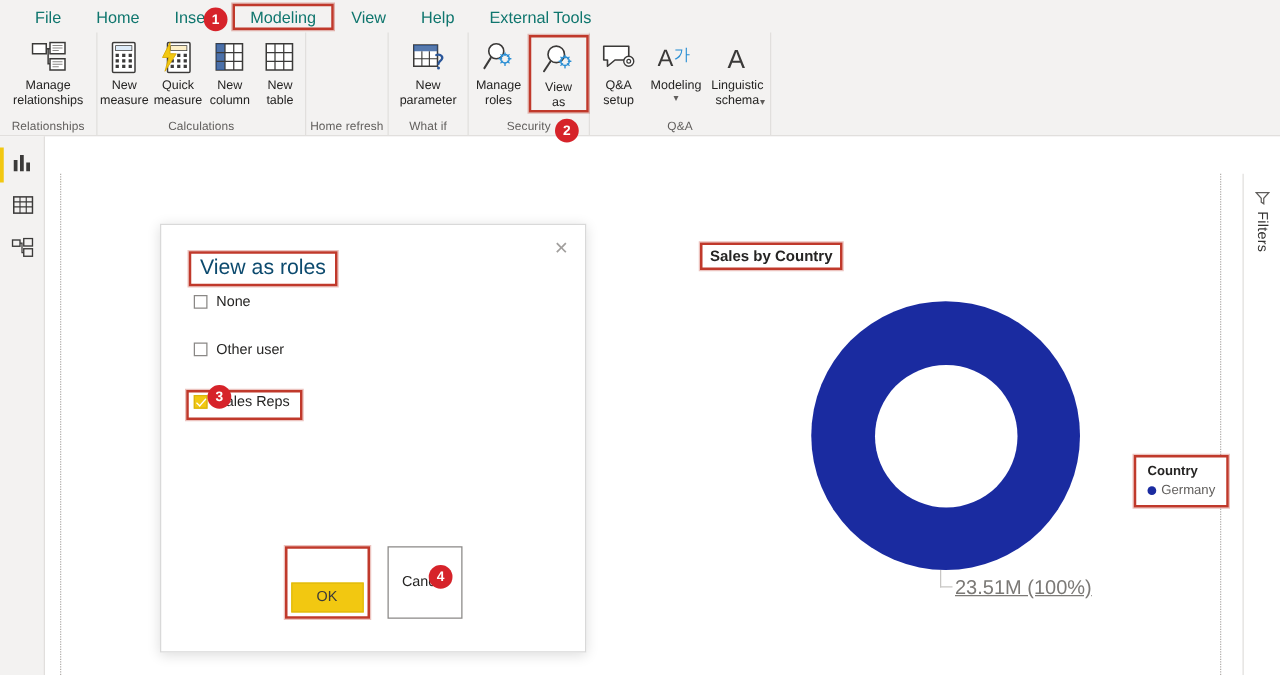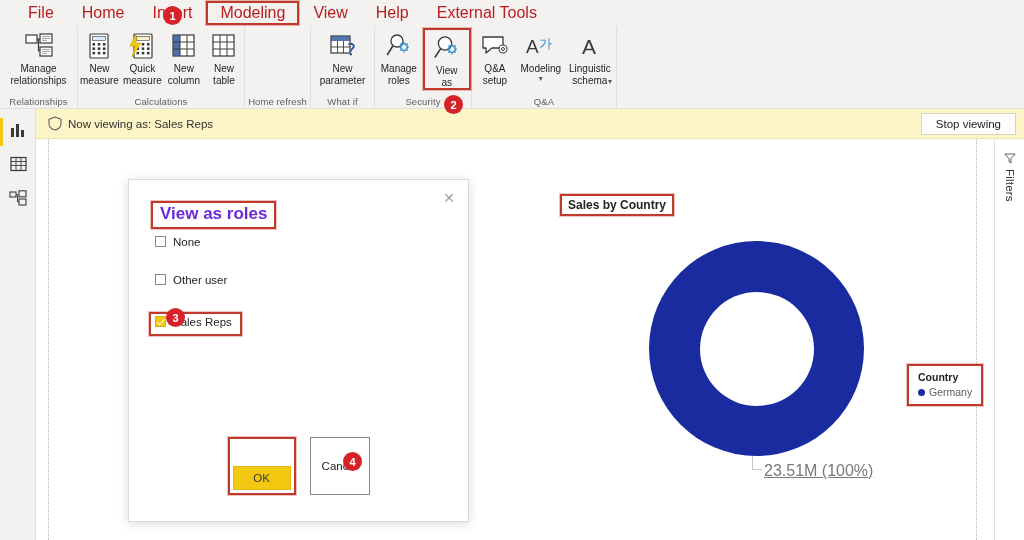--- a/index.html
+++ b/index.html
@@ -32,22 +32,22 @@
 
   .tabstrip {
     position: relative;
     height: 26px;
     padding-left: 14px;
     display: flex;
     align-items: center;
     gap: 0px;
   }
   .tab {
-    font-size: 16px;
-    color: #b91c1c;
+    font-size: 13px;
+    color: #0f766e;
     padding: 3px 14px 3px 14px;
     cursor: default;
     white-space: nowrap;
     position: relative;
     text-align: center;
   }
   .tab.active {
     border: 2px solid #c0392b;
     box-shadow: 0 0 0 1px rgba(192,57,43,.35);
     padding: 1px 12px;
@@ -285,21 +285,21 @@
   .dialog-close {
     position: absolute;
     right: 6px; top: 6px;
     width: 26px; height: 24px;
     display: flex; align-items: center; justify-content: center;
     font-size: 14px; color: #a19f9d;
     cursor: default;
   }
   .dialog-title-wrap { position: absolute; left: 22px; top: 21px; }
   .dialog-title {
-    font-size: 17px; font-weight: bold; color: #6d28d9;
+    font-size: 17px; font-weight: normal; color: #0c4a6e;
     border: 2px solid #c0392b;
     box-shadow: 0 0 0 1px rgba(192,57,43,.3);
     padding: 1px 7px 3px 7px;
     display: inline-block;
     background: #fff;
   }
   .opt-list { position: absolute; left: 26px; top: 56px; }
   .opt-row {
     display: flex; align-items: flex-start; gap: 7px;
     height: 20px; margin-bottom: 18px;
@@ -612,29 +612,20 @@
         <svg width="18" height="16" viewBox="0 0 18 16">
           <rect x="1" y="2" width="6" height="5" fill="none" stroke="#3b3a39" stroke-width="1.1"></rect>
           <rect x="10" y="0.8" width="7" height="6" fill="none" stroke="#3b3a39" stroke-width="1.1"></rect>
           <rect x="10" y="9" width="7" height="6" fill="none" stroke="#3b3a39" stroke-width="1.1"></rect>
           <path d="M7 4.5 h1.6 v7.5 h1.4" stroke="#3b3a39" stroke-width="1" fill="none"></path>
         </svg>
       </span>
     </div>
   </div>
 
-  <div class="notify">
-    <span style="display:flex;">
-      <svg width="14" height="15" viewBox="0 0 14 15">
-        <path d="M7 1 L13 3.2 V7.4 C13 10.8 10.4 13 7 14 C3.6 13 1 10.8 1 7.4 V3.2 Z" fill="none" stroke="#605e5c" stroke-width="1.1" stroke-linejoin="round"></path>
-      </svg>
-    </span>
-    <span class="notify-text">Now viewing as: Sales Reps</span>
-    <button class="stop-btn">Stop viewing</button>
-  </div>
 
   <div class="canvas-area">
     <div class="canvas-rule left"></div>
     <div class="canvas-rule right"></div>
 
     <div class="visual">
       <div class="visual-title-wrap">
         <span class="visual-title">Sales by Country</span>
       </div>
 

